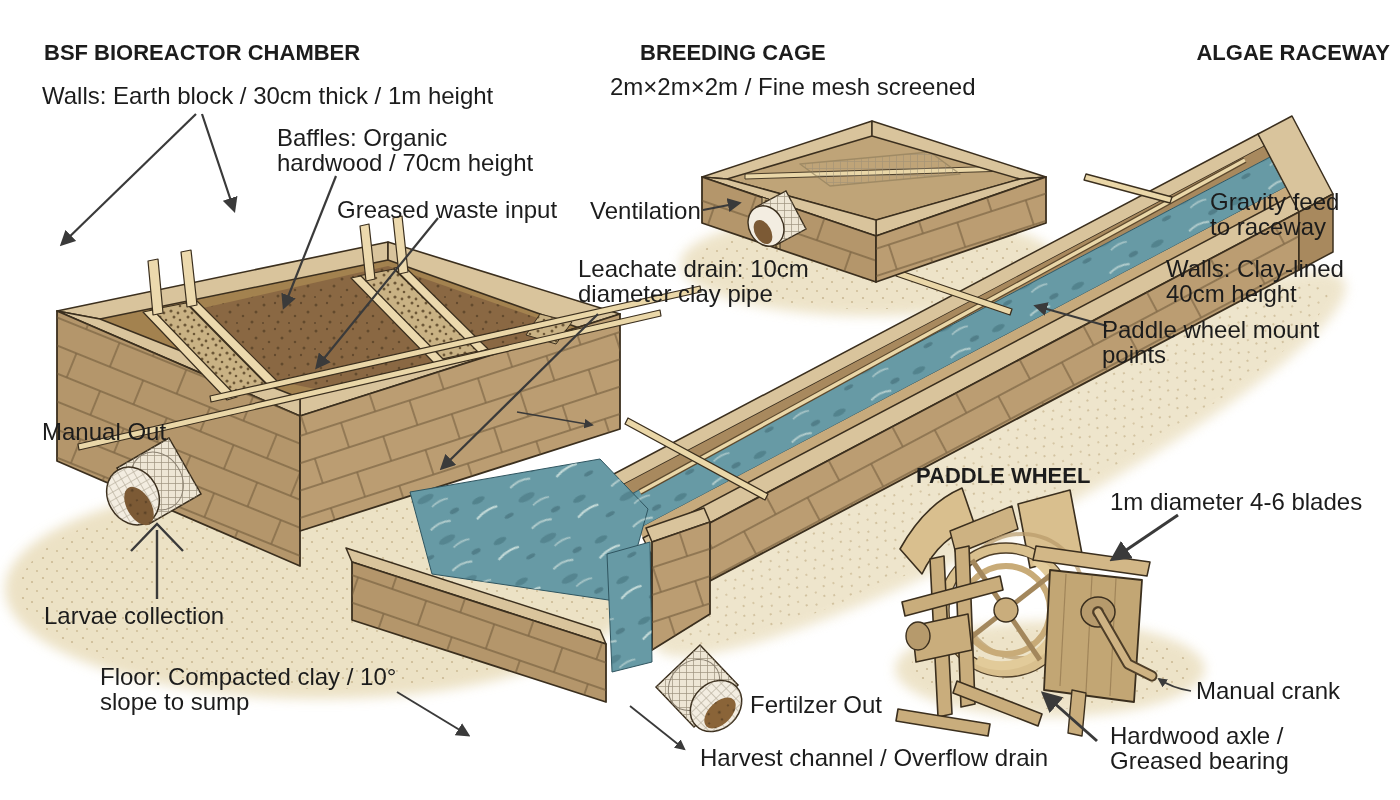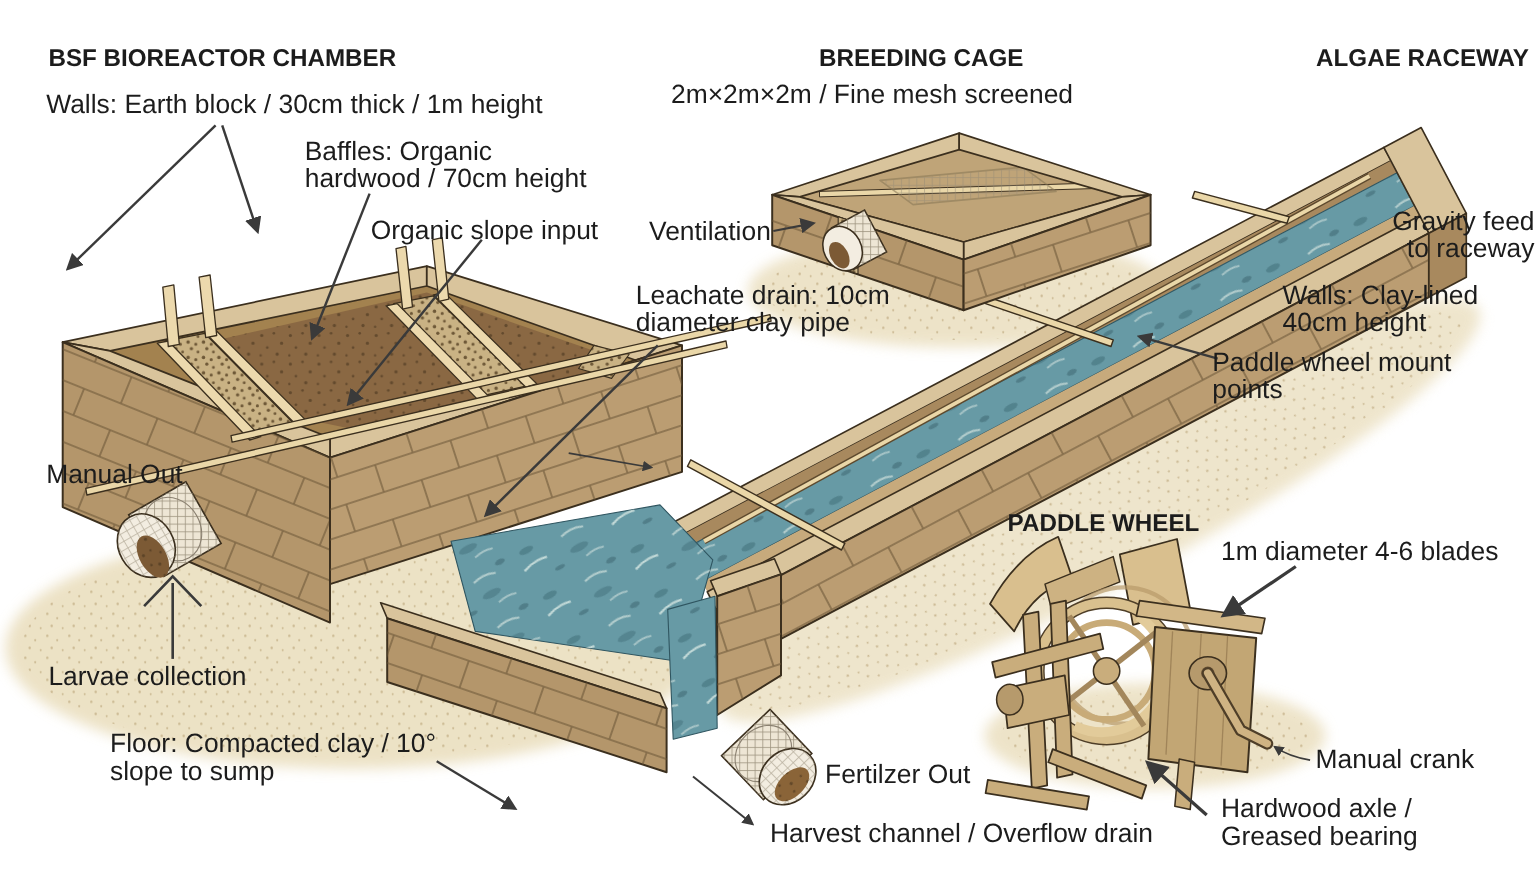--- a/index.html
+++ b/index.html
@@ -278,34 +278,34 @@
     <path d="M1178,501 L1113,545" stroke-width="3" marker-end="url(#ah)"></path>
     <path d="M1191,677 Q1172,674 1159,665" stroke-width="1.6" marker-end="url(#ahs)"></path>
     <path d="M1097,727 L1044,680" stroke-width="3" marker-end="url(#ah)"></path>
   </g>
 </svg>
 
 <div class="lbl ttl" style="left:44px;top:26px">BSF BIOREACTOR CHAMBER</div>
 <div class="lbl" style="left:42px;top:69px">Walls: Earth block / 30cm thick / 1m height</div>
 <div class="lbl" style="left:277px;top:111px">Baffles: Organic
 hardwood / 70cm height</div>
-<div class="lbl" style="left:337px;top:183px">Organic slope input</div>
+<div class="lbl" style="left:337px;top:183px">Greased waste input</div>
 <div class="lbl" style="left:42px;top:405px">Manual Out</div>
 <div class="lbl" style="left:44px;top:589px">Larvae collection</div>
 <div class="lbl" style="left:100px;top:650px">Floor: Compacted clay / 10°
 slope to sump</div>
 <div class="lbl" style="left:578px;top:242px">Leachate drain: 10cm
 diameter clay pipe</div>
 
-<div class="lbl ttl" style="left:640px;top:26px;width:395px;text-align:center">BREEDING CAGE</div>
+<div class="lbl ttl" style="left:640px;top:26px;width:395px;">BREEDING CAGE</div>
 <div class="lbl" style="left:610px;top:60px;width:455px;text-align:left">2m×2m×2m / Fine mesh screened</div>
 <div class="lbl" style="left:590px;top:184px">Ventilation</div>
 
 <div class="lbl ttl" style="right:10px;top:26px">ALGAE RACEWAY</div>
-<div class="lbl" style="left:1210px;top:175px;width:185px;text-align:right">Gravity feed
+<div class="lbl" style="left:1210px;top:175px;width:185px;text-align:left">Gravity feed
 to raceway</div>
 <div class="lbl" style="left:1166px;top:242px">Walls: Clay-lined
 40cm height</div>
 <div class="lbl" style="left:1102px;top:303px">Paddle wheel mount
 points</div>
 <div class="lbl" style="left:750px;top:678px">Fertilzer Out</div>
 <div class="lbl" style="left:700px;top:731px">Harvest channel / Overflow drain</div>
 
 <div class="lbl ttl" style="left:916px;top:449px">PADDLE WHEEL</div>
 <div class="lbl" style="left:1110px;top:475px">1m diameter 4-6 blades</div>

